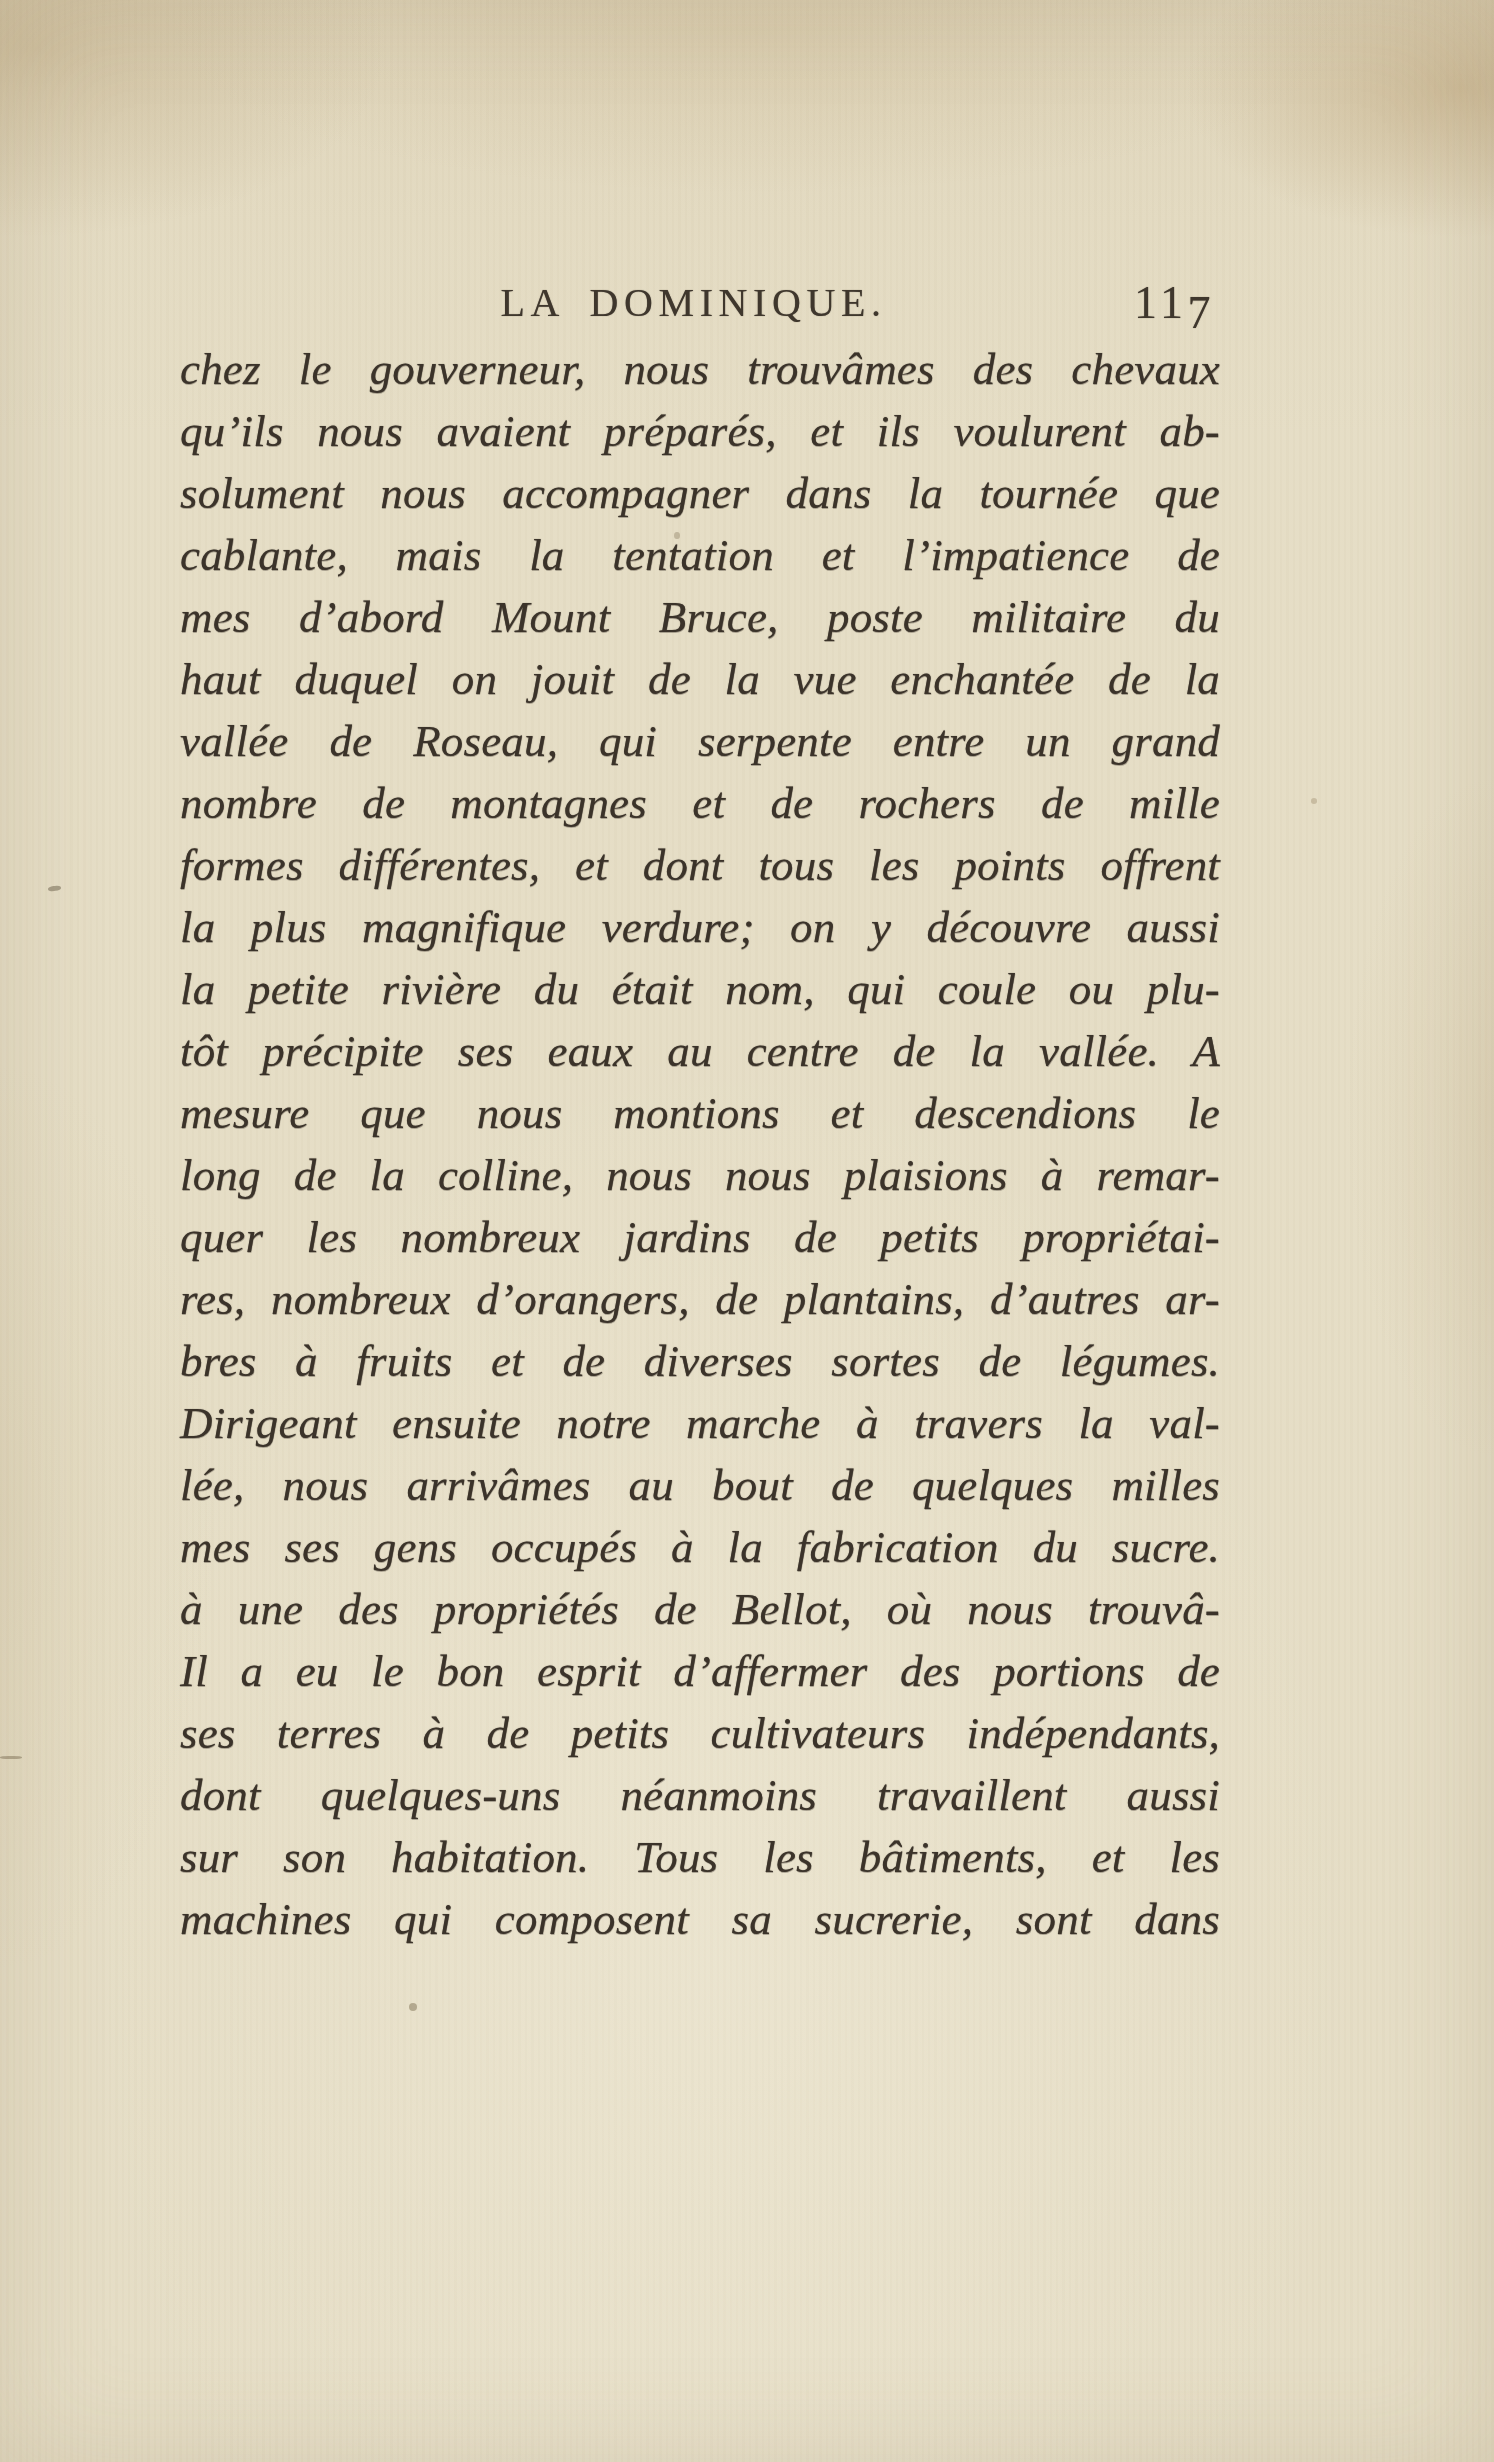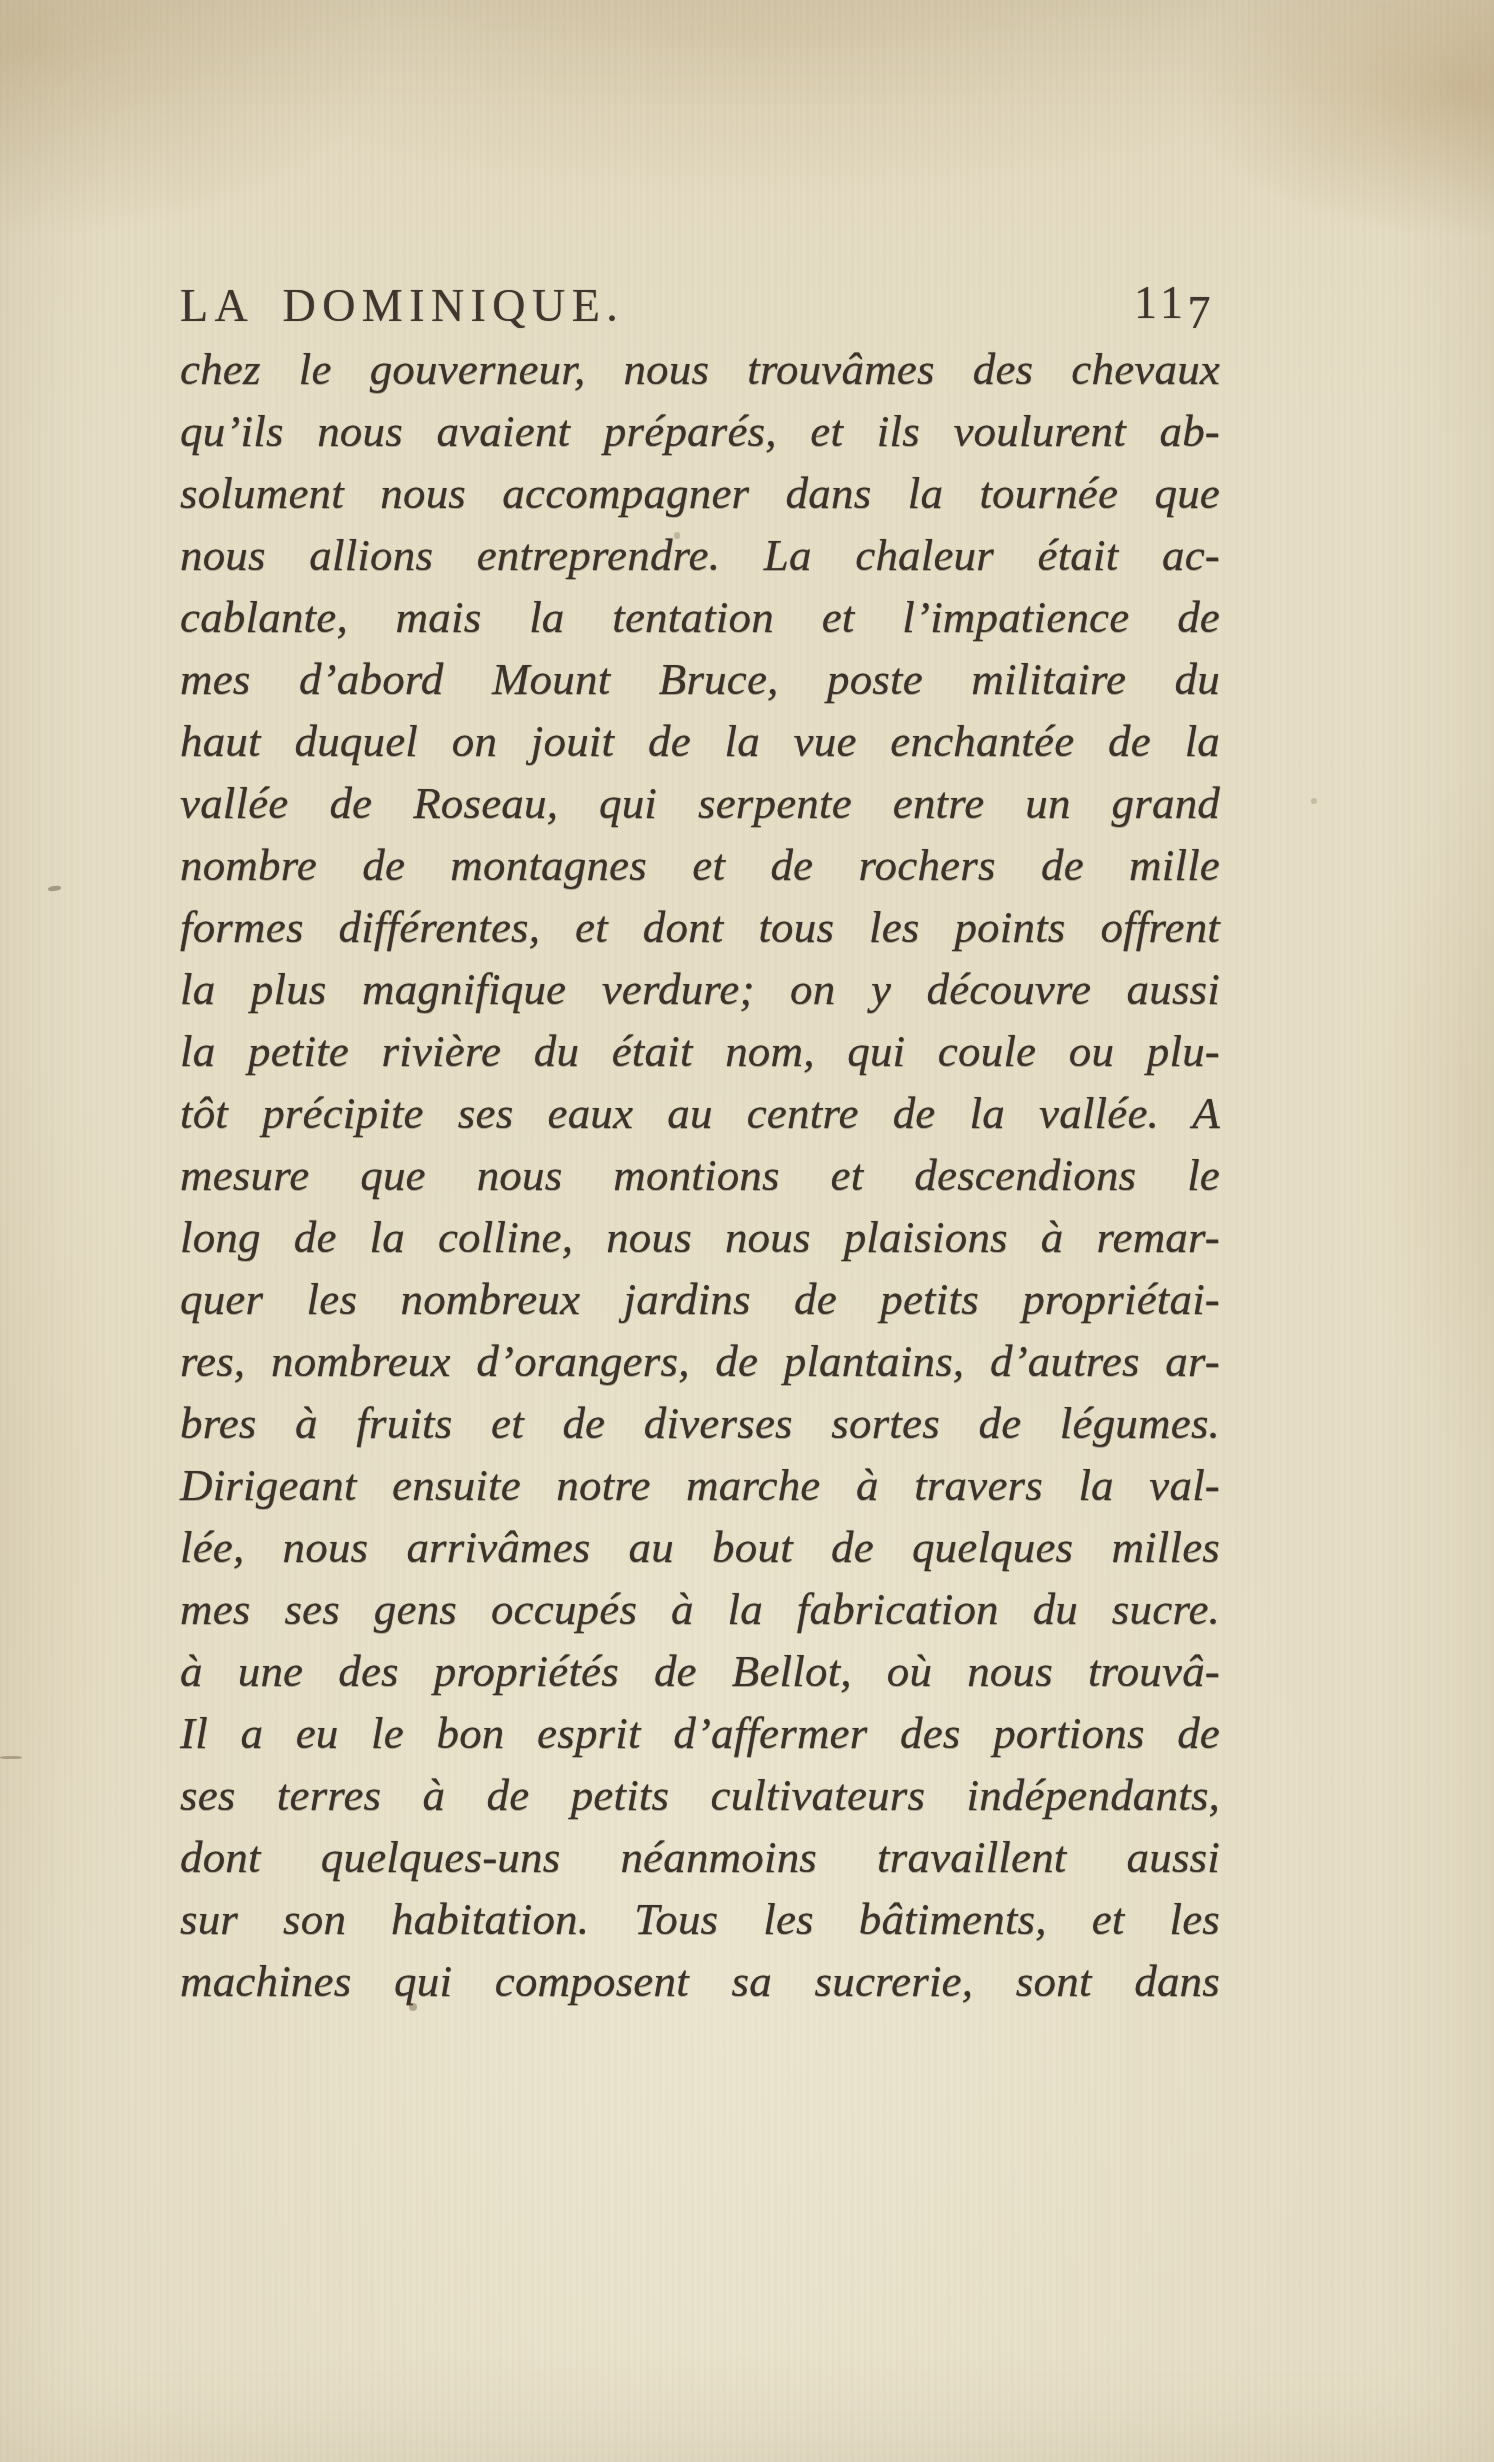--- a/index.html
+++ b/index.html
@@ -35,21 +35,22 @@
     position: absolute;
     top: 273px;
     left: 180px;
     width: 1040px;
     height: 67px;
   }
   .running-title {
     position: absolute;
     left: 0; right: 13px;
     top: 6.4px;
-    font-size: 46px;
+    text-align: center;
+    font-size: 40px;
     letter-spacing: 0.14em;
     word-spacing: 0.28em;
     white-space: nowrap;
     color: #3f372d;
     text-shadow: 0 0 1px rgba(63,55,45,0.65);
   }
   .page-number {
     position: absolute;
     right: 4.8px;
     top: 3.2px;
@@ -99,21 +100,20 @@
 
   <div class="running-header">
     <div class="running-title">LA DOMINIQUE.</div>
     <div class="page-number"><span>11</span><span class="oldstyle-digit">7</span></div>
   </div>
 
   <div class="body-text">
     <div class="text-line">chez le gouverneur, nous trouvâmes des chevaux</div>
     <div class="text-line">qu’ils nous avaient préparés, et ils voulurent ab-</div>
     <div class="text-line">solument nous accompagner dans la tournée que</div>
-    <div class="text-line">nous allions entreprendre. La chaleur était ac-</div>
     <div class="text-line">cablante, mais la tentation et l’impatience de</div>
     <div class="text-line">mes d’abord Mount Bruce, poste militaire du</div>
     <div class="text-line">haut duquel on jouit de la vue enchantée de la</div>
     <div class="text-line">vallée de Roseau, qui serpente entre un grand</div>
     <div class="text-line">nombre de montagnes et de rochers de mille</div>
     <div class="text-line">formes différentes, et dont tous les points offrent</div>
     <div class="text-line">la plus magnifique verdure; on y découvre aussi</div>
     <div class="text-line">la petite rivière du était nom, qui coule ou plu-</div>
     <div class="text-line">tôt précipite ses eaux au centre de la vallée. A</div>
     <div class="text-line">mesure que nous montions et descendions le</div>

